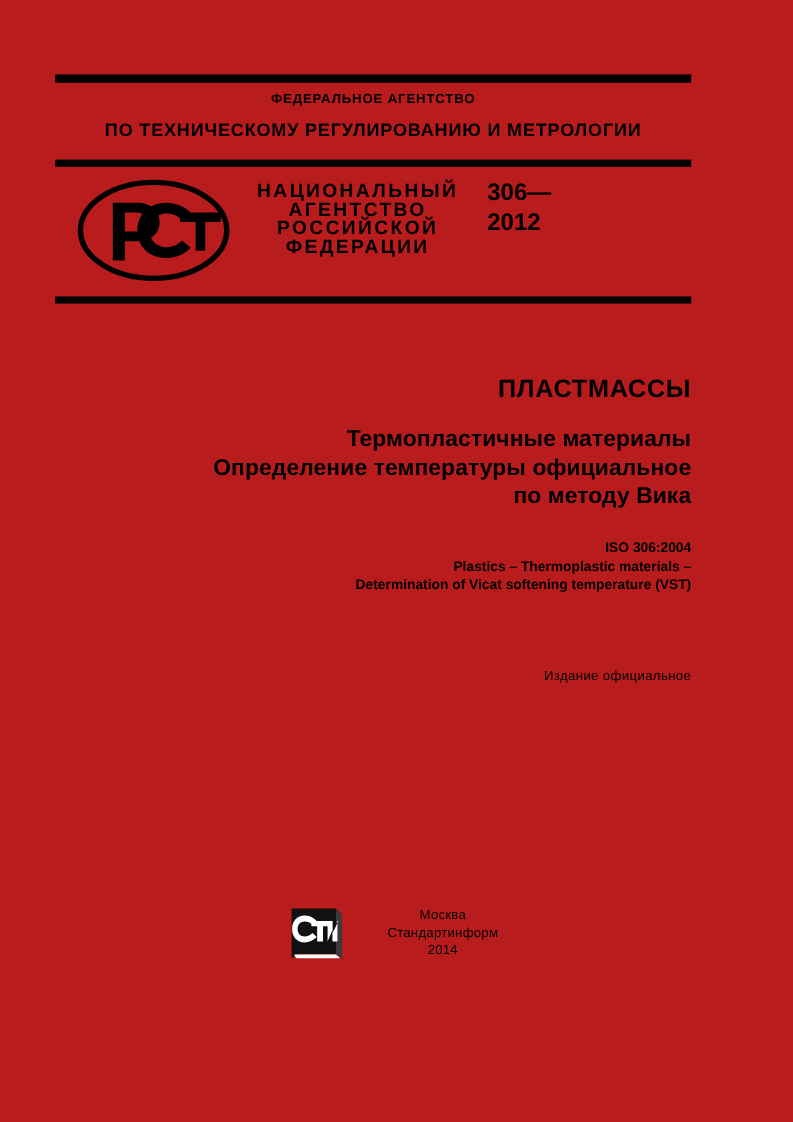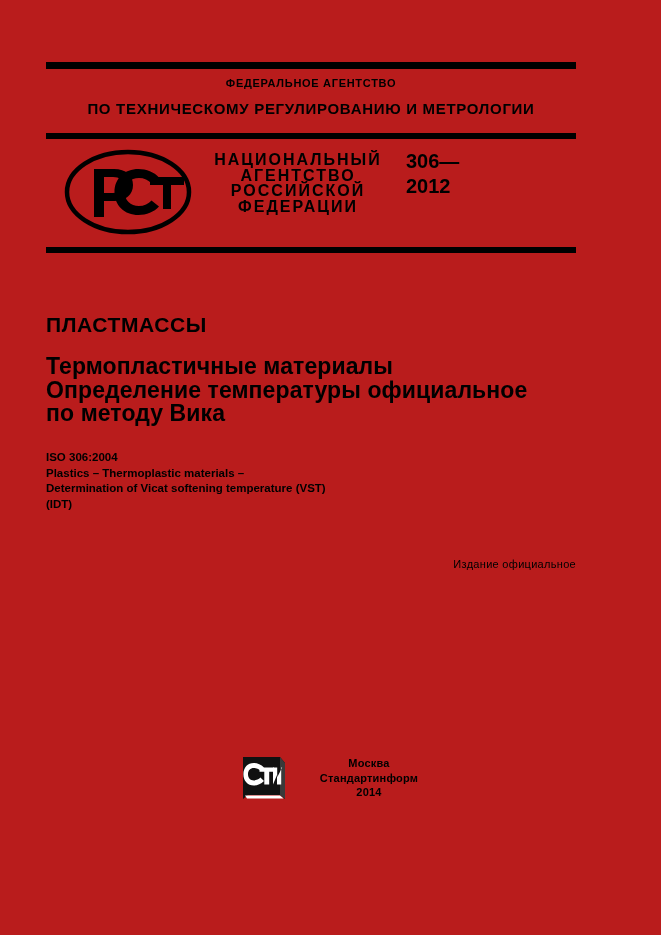--- a/index.html
+++ b/index.html
@@ -97,43 +97,43 @@
     letter-spacing: 0px;
     text-align: left;
   }
 
   
   .title-block {
     position: absolute;
     left: 46px;
     width: 530px;
     top: 312px;
-    text-align: left;
+    text-align: right;
   }
   .title-main {
     font-size: 21px;
     font-weight: bold;
     letter-spacing: 0.6px;
     line-height: 26px;
   }
   .title-sub {
     margin-top: 17px;
-    font-size: 23px;
+    font-size: 19px;
     font-weight: bold;
     line-height: 23.5px;
     letter-spacing: 0.1px;
   }
 
   
   .iso-block {
     position: absolute;
     left: 46px;
     width: 530px;
     top: 450px;
-    text-align: left;
+    text-align: right;
     font-size: 11.5px;
     font-weight: bold;
     line-height: 15.5px;
   }
 
   
   .official {
     position: absolute;
     left: 46px;
     width: 530px;
@@ -159,21 +159,21 @@
     width: 48px;
     height: 50px;
   }
   .publisher-text {
     position: absolute;
     left: 58px;
     top: 4px;
     width: 142px;
     text-align: center;
     font-size: 11px;
-    font-weight: bold;
+    font-weight: normal;
     line-height: 14.5px;
     letter-spacing: 0.2px;
   }
 </style>
 </head>
 <body>
 
 <div class="page">
 
   <div class="rule rule-top"></div>
@@ -231,21 +231,20 @@
       <div>Термопластичные материалы</div>
       <div>Определение температуры официальное</div>
       <div>по методу Вика</div>
     </div>
   </div>
 
   <div class="iso-block">
     <div>ISO 306:2004</div>
     <div>Plastics – Thermoplastic materials –</div>
     <div>Determination of Vicat softening temperature (VST)</div>
-    <div>(IDT)</div>
   </div>
 
   <div class="official">Издание официальное</div>
 
   <div class="publisher">
 
     <div class="si-logo">
       <svg viewBox="0 0 48 50" width="48" height="50" aria-hidden="true">
 
         <path d="M3 3 L40 3 L45 9 L45 45 L40 41 L8 41 L3 45 Z" fill="#111111"></path>

